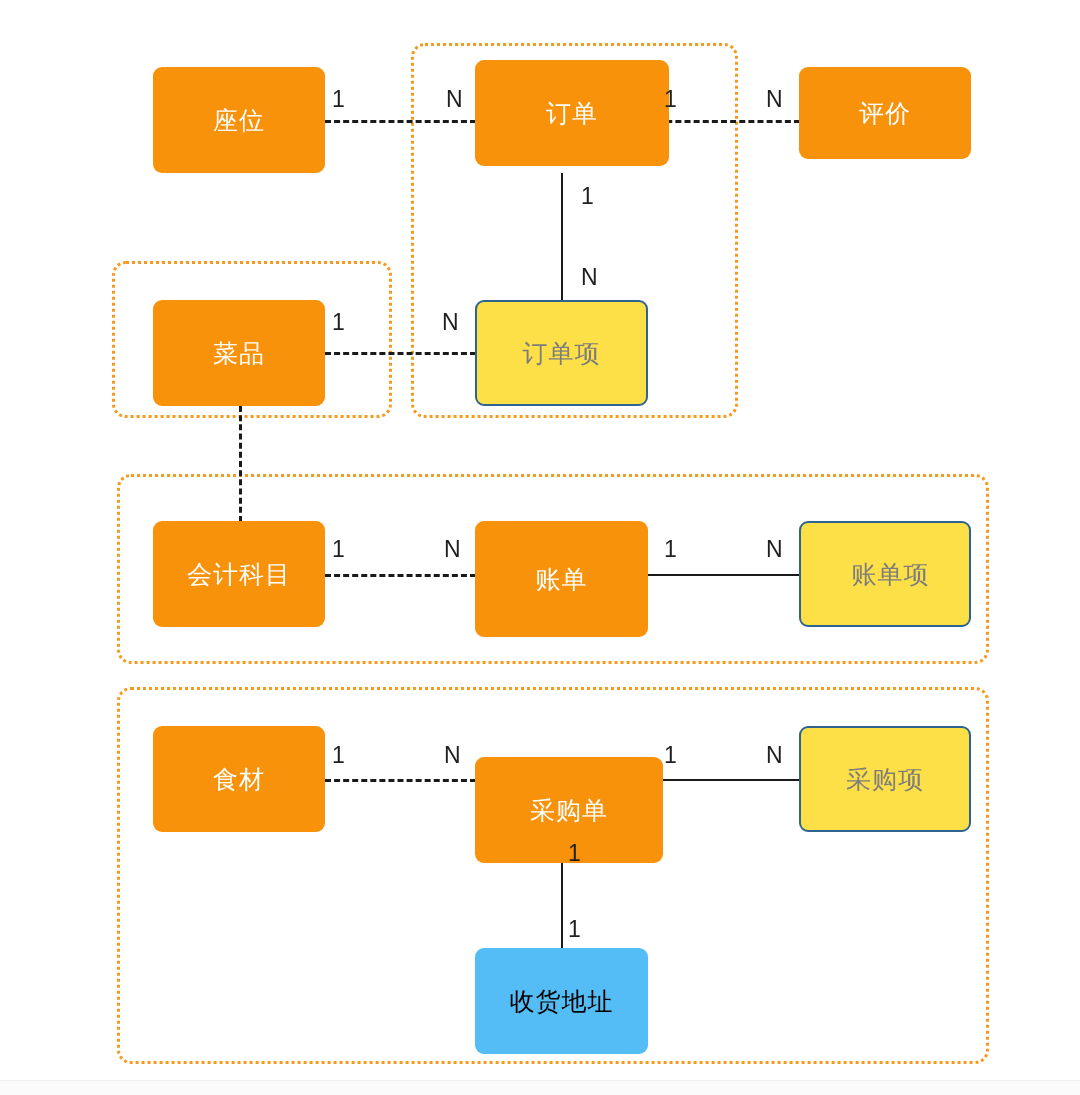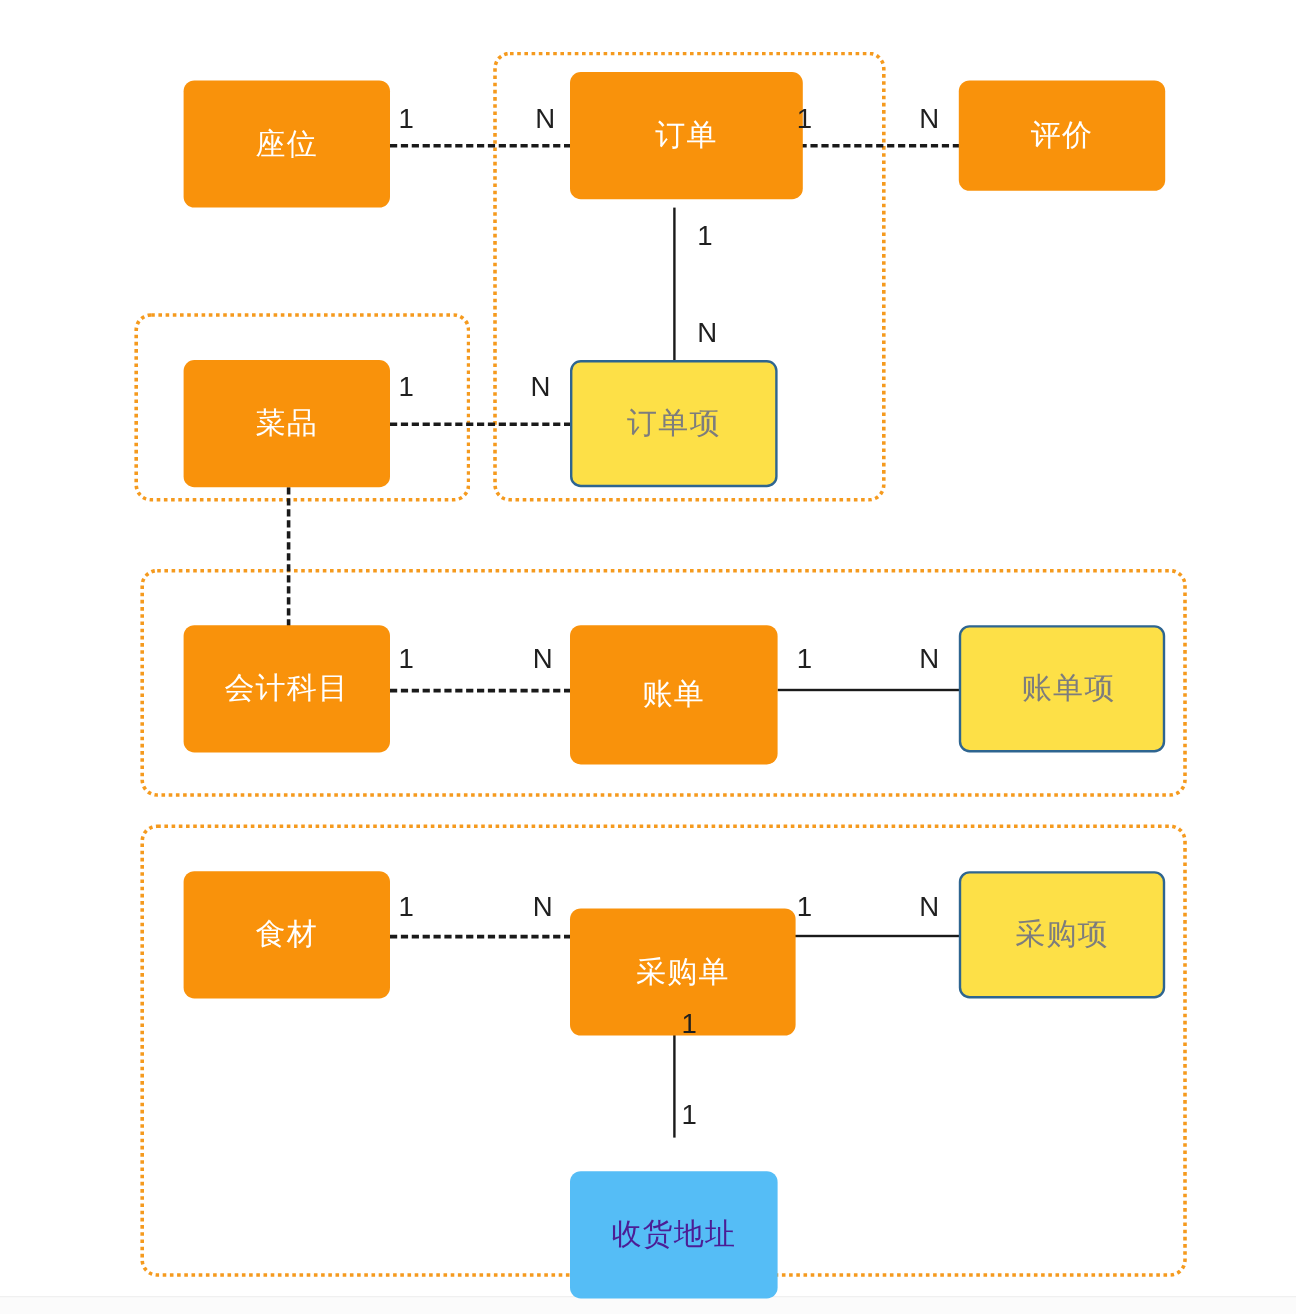--- a/index.html
+++ b/index.html
@@ -46,22 +46,21 @@
     letter-spacing: 1px;
     line-height: 1;
     z-index: 5;
   }
   .node.orange {
     background: #f9920b;
     color: #ffffff;
   }
   .node.blue {
     background: #55bdf6;
-    color: #4c1d95;
-    margin-top: 28px;
+    color: #000000;
   }
   .node.white {
     background: #fde047;
     color: #7d7d7d;
     border: 2.5px solid #2e6590;
   }
 
   
   .edge {
     position: absolute;

